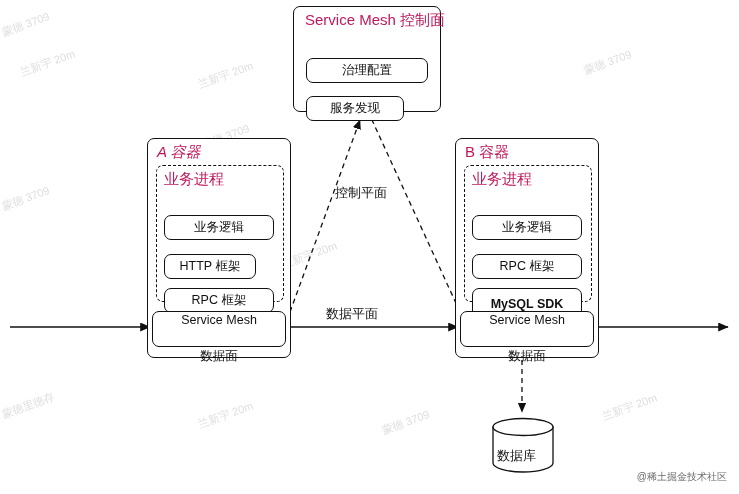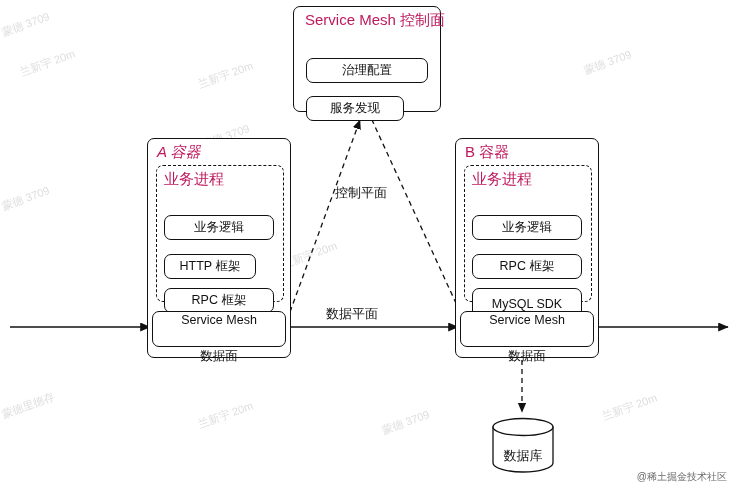--- a/index.html
+++ b/index.html
@@ -141,28 +141,28 @@
   <span class="inner-label">Service Mesh</span>
   <span class="inner-label">数据面</span>
 </div>
 
 <div class="node solid-box" style="left:455px; top:138px; width:144px; height:220px;"></div>
 <div class="box-title" style="left:465px; top:143px;">B 容器</div>
 <div class="dashed-box" style="position:absolute; left:464px; top:165px; width:126px; height:135px;"></div>
 <div class="box-title" style="left:472px; top:170px;">业务进程</div>
 <div class="node solid-box inner-label" style="left:472px; top:195px; width:110px; height:25px;">业务逻辑</div>
 <div class="node solid-box inner-label" style="left:472px; top:234px; width:110px; height:25px;">RPC 框架</div>
-<div class="node solid-box inner-label" style="left:472px; top:268px; width:110px; height:34px;">MySQL SDK</div>
+<div class="node solid-box inner-label" style="left:472px; top:268px; width:110px; height:34px;font-weight:bold;">MySQL SDK</div>
 <div class="node solid-box" style="left:460px; top:311px; width:134px; height:36px; flex-direction:column;">
   <span class="inner-label">Service Mesh</span>
   <span class="inner-label">数据面</span>
 </div>
 
 <div class="edge-label" style="left:335px; top:184px;">控制平面</div>
 <div class="edge-label" style="left:326px; top:305px;">数据平面</div>
 
 <svg class="db-cyl" style="left:490px; top:416px; width:66px; height:58px;" viewBox="0 0 66 58">
   <path d="M3,11 L3,47 C3,52 17,56 33,56 C49,56 63,52 63,47 L63,11 Z" fill="#ffffff" stroke="#111" stroke-width="1.3"></path>
   <ellipse cx="33" cy="11" rx="30" ry="8.5" fill="#ffffff" stroke="#111" stroke-width="1.3"></ellipse>
 </svg>
-<div class="edge-label" style="left:497px; top:447px; width:52px; text-align:center;">数据库</div>
+<div class="edge-label" style="left:497px; top:447px; width:52px; text-align:left;">数据库</div>
 
 <div class="brand">@稀土掘金技术社区</div>
 
 </body></html>

